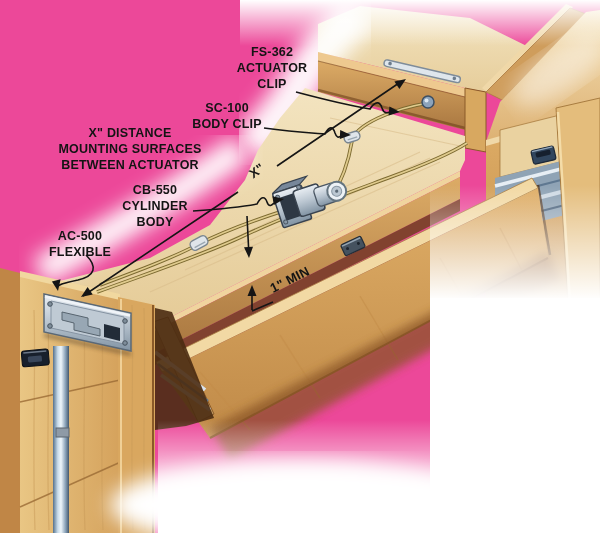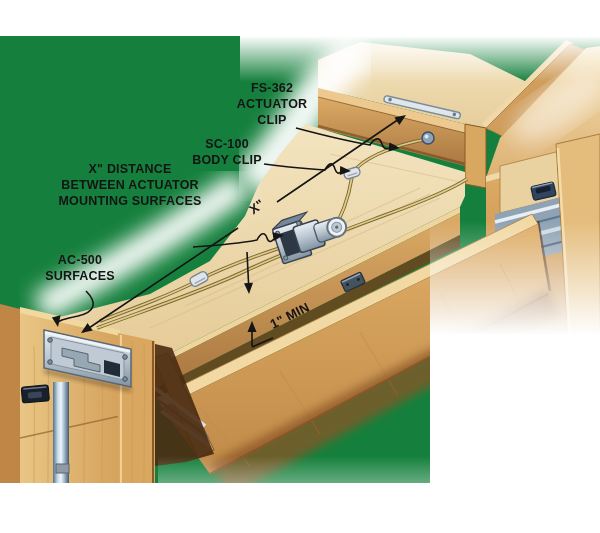--- a/index.html
+++ b/index.html
@@ -1,28 +1,28 @@
 <!DOCTYPE html>
 <html><head>
 <meta charset="utf-8">
 <style>
   html,body{margin:0;padding:0;background:#fff;}
-  #stage{position:relative;width:600px;height:447px;background:#15803d;overflow:hidden;
-         font-family:"Liberation Sans",sans-serif;margin-top:36px;}
+  #stage{position:relative;width:600px;height:533px;background:#ec4899;overflow:hidden;
+         font-family:"Liberation Sans",sans-serif;}
   #art{position:absolute;left:0;top:0;}
   .callout{position:absolute;transform:translateX(-50%);text-align:center;
            font-weight:700;font-size:12.5px;line-height:16px;color:#141414;
            letter-spacing:.2px;white-space:nowrap;}
   .callout span{display:block;}
   .rot{transform-origin:center;}
   #c-fs{left:272px;top:44px;}
   #c-sc{left:227px;top:100px;}
   #c-xd{left:130px;top:125px;}
   #c-cb{left:155px;top:182px;}
-  #c-ac{left:80px;top:216px;}
+  #c-ac{left:80px;top:228px;}
   #c-xq{left:257px;top:171px;transform:translate(-50%,-50%) rotate(-36deg);font-size:13px;}
   #c-min{left:290px;top:280px;transform:translate(-50%,-50%) rotate(-27deg);font-size:13px;}
 </style>
 </head>
 <body>
 
 <div id="stage">
 
 <svg id="art" width="600" height="533" viewBox="0 0 600 533">
   <defs>
@@ -263,22 +263,27 @@
     <span>FS-362</span>
     <span>ACTUATOR</span>
     <span>CLIP</span>
   </div>
   <div class="callout" id="c-sc">
     <span>SC-100</span>
     <span>BODY CLIP</span>
   </div>
   <div class="callout" id="c-xd">
     <span>X" DISTANCE</span>
+    <span>MOUNTING SURFACES</span>
     <span>BETWEEN ACTUATOR</span>
-    <span>MOUNTING SURFACES</span>
+  </div>
+  <div class="callout" id="c-cb">
+    <span>CB-550</span>
+    <span>CYLINDER</span>
+    <span>BODY</span>
   </div>
   <div class="callout" id="c-ac">
     <span>AC-500</span>
-    <span>SURFACES</span>
+    <span>FLEXIBLE</span>
   </div>
   <div class="callout rot" id="c-xq">X"</div>
   <div class="callout rot" id="c-min">1" MIN</div>
 </div>
 
 </body></html>

